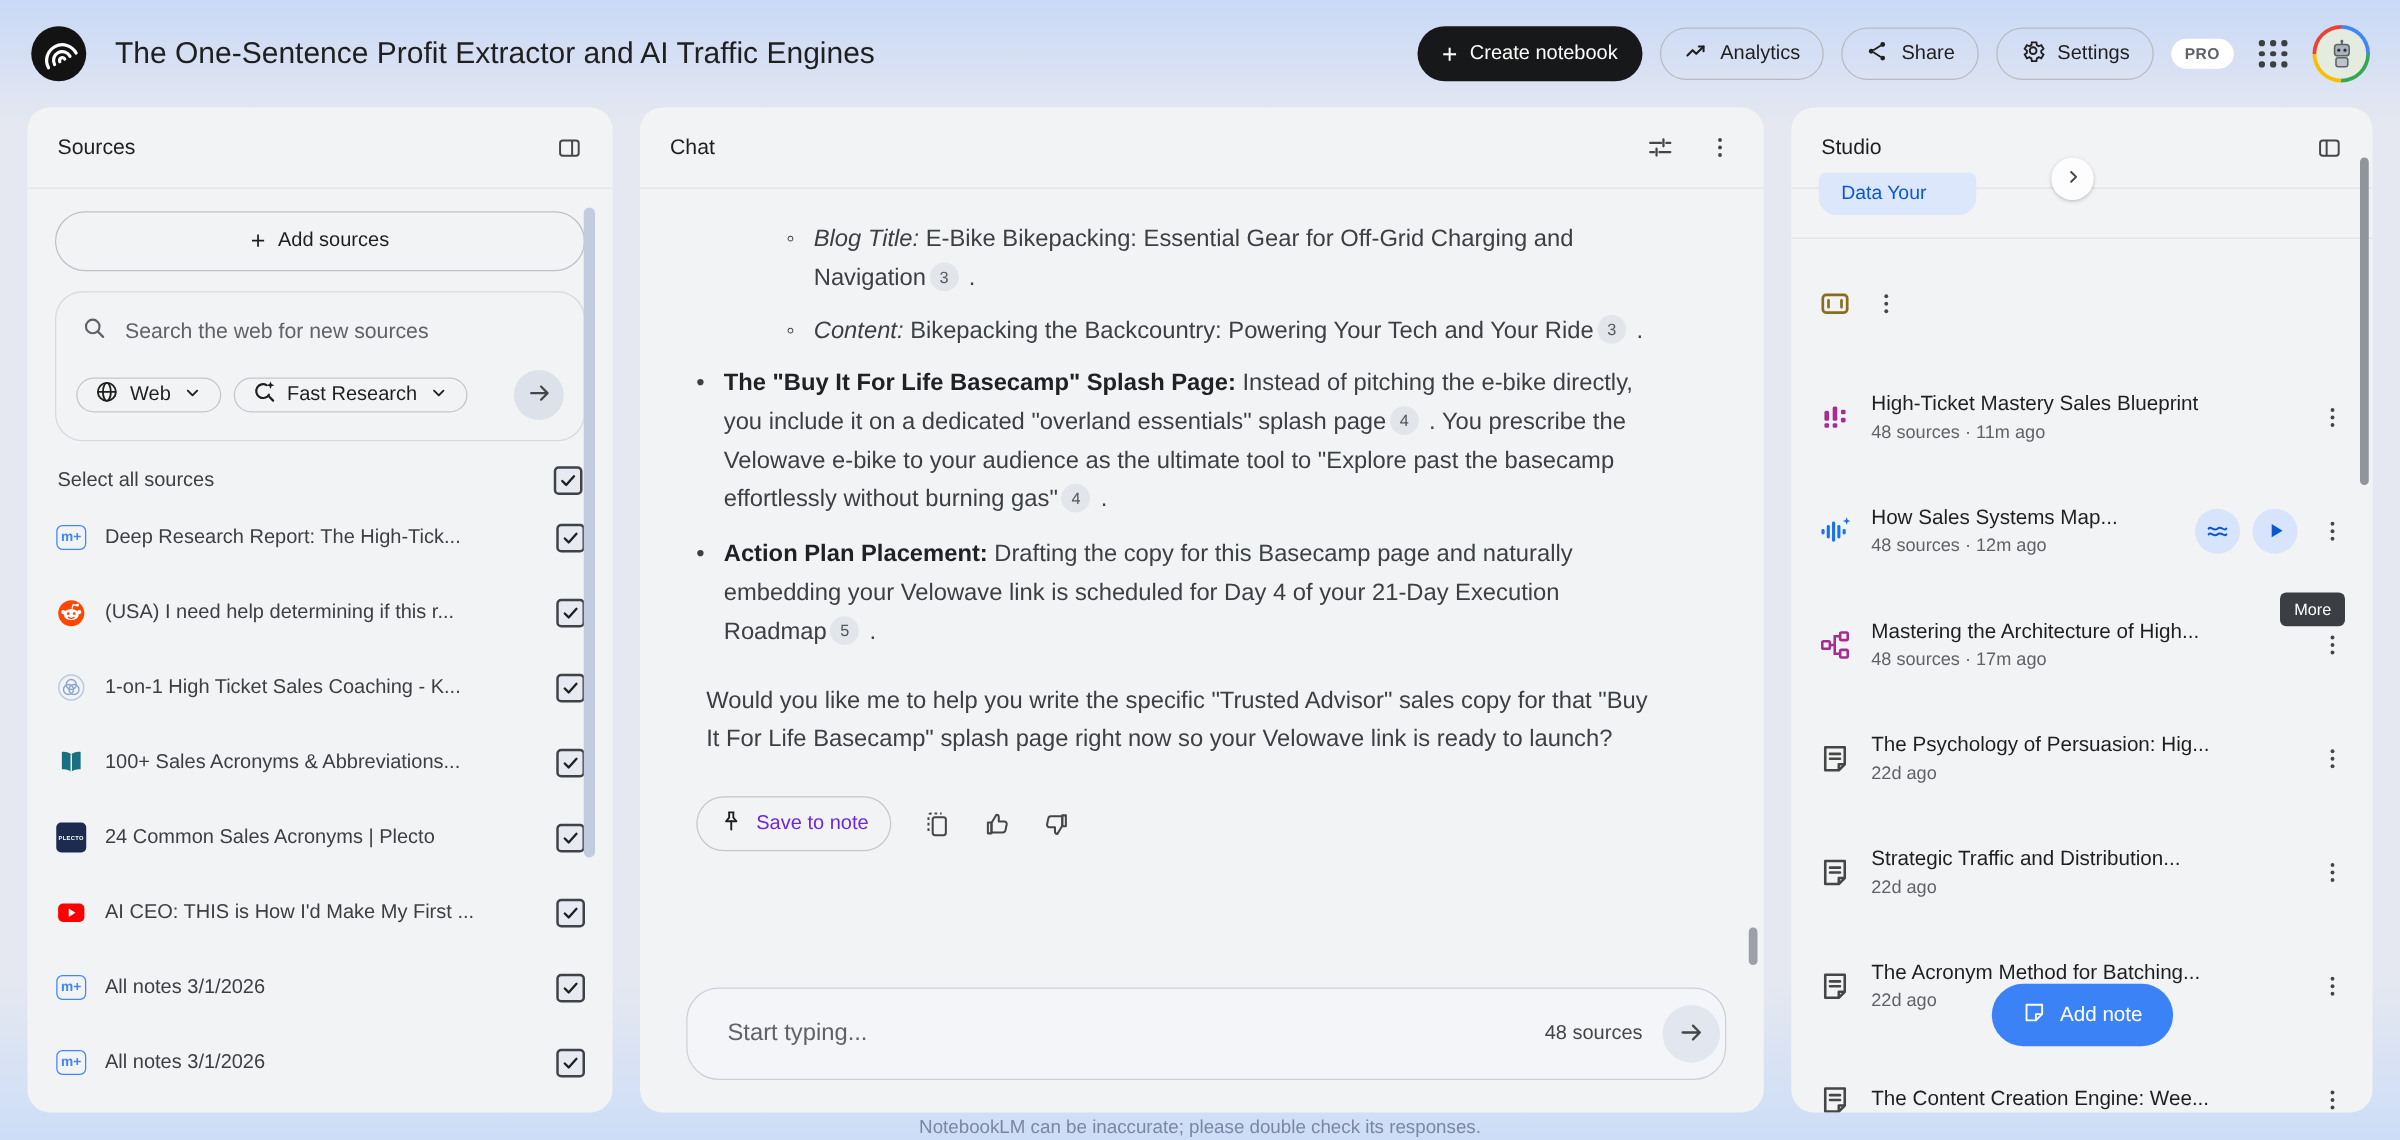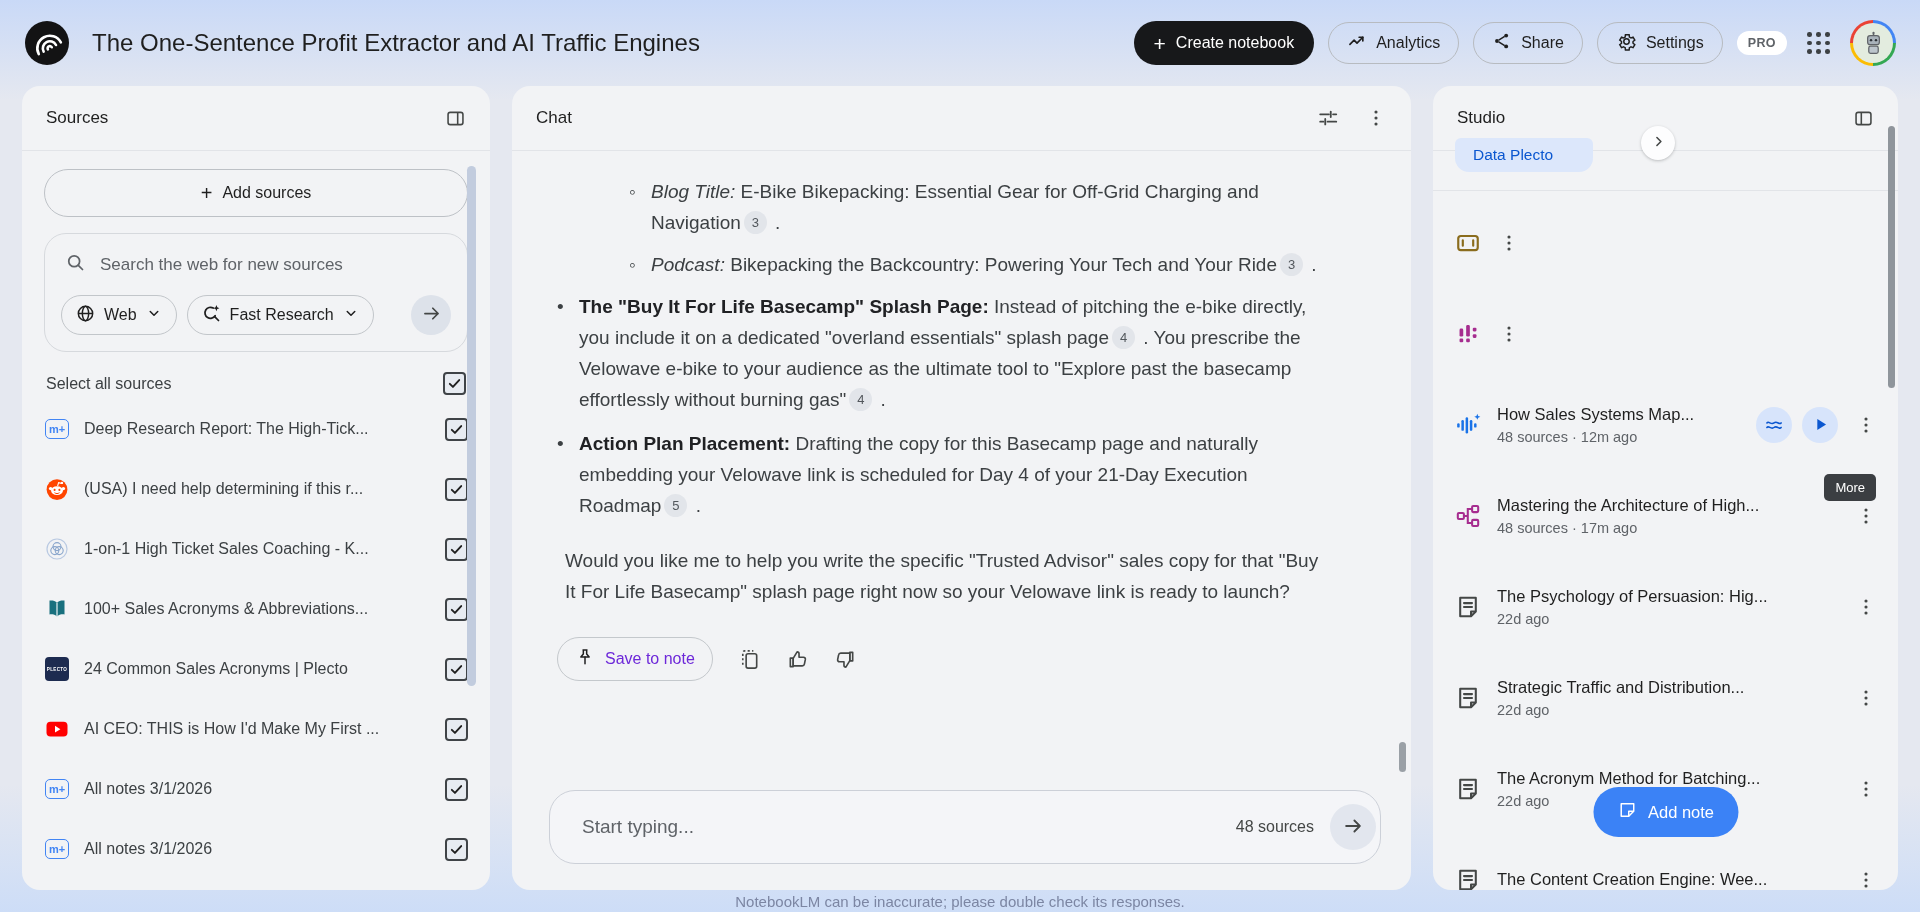--- a/index.html
+++ b/index.html
@@ -31,21 +31,21 @@
   .icon-btn{display:flex;align-items:center;justify-content:center;cursor:pointer;background:none;border:none;padding:0;}
   
   .src-body{padding:18px 22px 0;}
   .add-sources{width:100%;height:48px;border:1px solid #bdc1c6;border-radius:24px;background:transparent;font-size:16px;color:#1f1f1f;display:flex;align-items:center;justify-content:center;gap:10px;font-family:inherit;cursor:pointer;}
   .add-sources .plus{font-size:20px;}
   .search-card{margin-top:16px;border:1px solid #d6d9dd;border-radius:22px;padding:16px;}
   .search-row{display:flex;align-items:center;gap:12px;padding:2px 4px;}
   .search-row input{border:none;background:transparent;outline:none;font-size:17px;color:#c2410c;width:100%;font-family:inherit;}
   .search-row input::placeholder{color:#5f6368;}
   .chips-row{display:flex;align-items:center;gap:10px;margin-top:16px;}
-  .chip{height:40px;border:1px solid #c2c6ca;border-radius:20px;background:transparent;display:flex;align-items:center;gap:8px;padding:0 13px;font-size:16px;color:#1f1f1f;font-family:inherit;cursor:pointer;}
+  .chip{height:28px;border:1px solid #c2c6ca;border-radius:20px;background:transparent;display:flex;align-items:center;gap:8px;padding:0 13px;font-size:16px;color:#1f1f1f;font-family:inherit;cursor:pointer;}
   .round-btn{margin-left:auto;width:40px;height:40px;border-radius:50%;background:#dde2ea;border:none;display:flex;align-items:center;justify-content:center;cursor:pointer;}
   .select-all{display:flex;align-items:center;margin:20px 2px 4px;font-size:16px;color:#3c4043;}
   .cb{width:19px;height:19px;border:2px solid #3f4347;border-radius:4px;background:#e7ebf1;display:flex;align-items:center;justify-content:center;flex:none;cursor:pointer;}
   .select-all .cb{margin-left:auto;}
   .src-row{display:flex;align-items:center;gap:14px;height:60px;cursor:pointer;}
   .src-ic{width:26px;display:flex;justify-content:center;flex:none;}
   .src-title{font-size:16px;color:#3c4043;white-space:nowrap;overflow:hidden;flex:1;}
   .mnote{width:22px;height:18px;border:1.6px solid #4285f4;border-radius:5px;color:#4285f4;font-size:11px;font-weight:700;display:flex;align-items:center;justify-content:center;}
   .plecto{width:24px;height:24px;background:#1d2b50;border-radius:4px;color:#fff;font-size:4.6px;font-weight:700;display:flex;align-items:center;justify-content:center;letter-spacing:.3px;}
   .src-thumb{position:absolute;right:14px;top:80px;width:9px;height:520px;border-radius:5px;background:#c2ccde;}
@@ -354,21 +354,21 @@
                 <circle cx="12" cy="5.5" r="1.7"></circle>
                 <circle cx="12" cy="12" r="1.7"></circle>
                 <circle cx="12" cy="18.5" r="1.7"></circle>
               </svg>
             </button>
         </span>
       </div>
       <div class="chat-body">
         <div id="chat-messages">
             <div class="msg sub"><span class="mk">◦</span><i>Blog Title:</i><span> E-Bike Bikepacking: Essential Gear for Off-Grid Charging and Navigation</span><span class="cite">3</span><span> .</span></div>
-            <div class="msg sub"><span class="mk">◦</span><i>Podcast:</i><span> Bikepacking the Backcountry: Powering Your Tech and Your Ride</span><span class="cite">3</span><span> .</span></div>
+            <div class="msg sub"><span class="mk">◦</span><i>Content:</i><span> Bikepacking the Backcountry: Powering Your Tech and Your Ride</span><span class="cite">3</span><span> .</span></div>
             <div class="msg bullet"><span class="mk">•</span><b>The "Buy It For Life Basecamp" Splash Page:</b><span> Instead of pitching the e-bike directly, you include it on a dedicated "overland essentials" splash page</span><span class="cite">4</span><span> . You prescribe the Velowave e-bike to your audience as the ultimate tool to "Explore past the basecamp effortlessly without burning gas"</span><span class="cite">4</span><span> .</span></div>
             <div class="msg bullet"><span class="mk">•</span><b>Action Plan Placement:</b><span> Drafting the copy for this Basecamp page and naturally embedding your Velowave link is scheduled for Day 4 of your 21-Day Execution Roadmap</span><span class="cite">5</span><span> .</span></div>
             <div class="msg paragraph"><span>Would you like me to help you write the specific "Trusted Advisor" sales copy for that "Buy It For Life Basecamp" splash page right now so your Velowave link is ready to launch?</span></div>
           </div>
         <div class="save-row">
           <button class="save-btn">
             <span><svg viewBox="0 0 24 24" width="20" height="20" stroke="#1f1f1f" fill="none" stroke-width="1.8" stroke-linejoin="round">
                   <path d="M9 3.5h6M10 3.5v5l-3 3.5h10L14 8.5v-5"></path>
                   <path d="M12 12v8" stroke-linecap="round"></path>
                 </svg></span>
@@ -414,21 +414,21 @@
         <span class="head-actions">
             <button class="icon-btn">
               <svg viewBox="0 0 24 24" width="21" height="21" fill="none" stroke="#444746" stroke-width="1.8">
                 <rect x="3.5" y="5" width="17" height="14" rx="2.5"></rect>
                 <line x1="9.5" y1="5" x2="9.5" y2="19"></line>
               </svg>
             </button>
           </span>
       </div>
       <div class="data-chip">
-          <span>Data Plecto</span>
+          <span>Data Your</span>
         </div>
       <button class="scroll-right-btn">
         <span><svg viewBox="0 0 24 24" width="19" height="19" stroke="#444746" fill="none" stroke-width="2" stroke-linecap="round" stroke-linejoin="round">
               <path d="M10 7l5 5-5 5"></path>
             </svg></span>
       </button>
       <div class="studio-list" id="studio-list">
           <div class="st-row">
             <span class="st-ic" style="color:#8a6c1d">
               <svg viewBox="0 0 24 24" width="26" height="26" fill="none" stroke="currentColor" stroke-width="2" stroke-linecap="round">
@@ -447,20 +447,24 @@
           <div class="st-row">
             <span class="st-ic" style="color:#a62c8f">
               <svg viewBox="0 0 24 24" width="26" height="26" fill="currentColor">
                 <rect x="4.2" y="7" width="3.4" height="7.4" rx="1.2"></rect>
                 <rect x="4.2" y="16.2" width="3.4" height="3.4" rx="1"></rect>
                 <rect x="10.3" y="3.8" width="3.4" height="10.6" rx="1.2"></rect>
                 <rect x="10.3" y="16.2" width="3.4" height="3.4" rx="1"></rect>
                 <rect x="16.4" y="6.2" width="3.4" height="3.4" rx="1"></rect>
                 <rect x="16.4" y="12.2" width="3.4" height="3.4" rx="1"></rect>
               </svg>
+            </span>
+            <span class="st-txt">
+              <div class="st-title">High-Ticket Mastery Sales Blueprint</div>
+              <div class="st-meta">48 sources · 11m ago</div>
             </span>
             <span class="kebab">
               <svg viewBox="0 0 24 24" width="22" height="22" fill="#444746">
                 <circle cx="12" cy="5.5" r="1.7"></circle>
                 <circle cx="12" cy="12" r="1.7"></circle>
                 <circle cx="12" cy="18.5" r="1.7"></circle>
               </svg>
             </span>
           </div>
           <div class="st-row">

